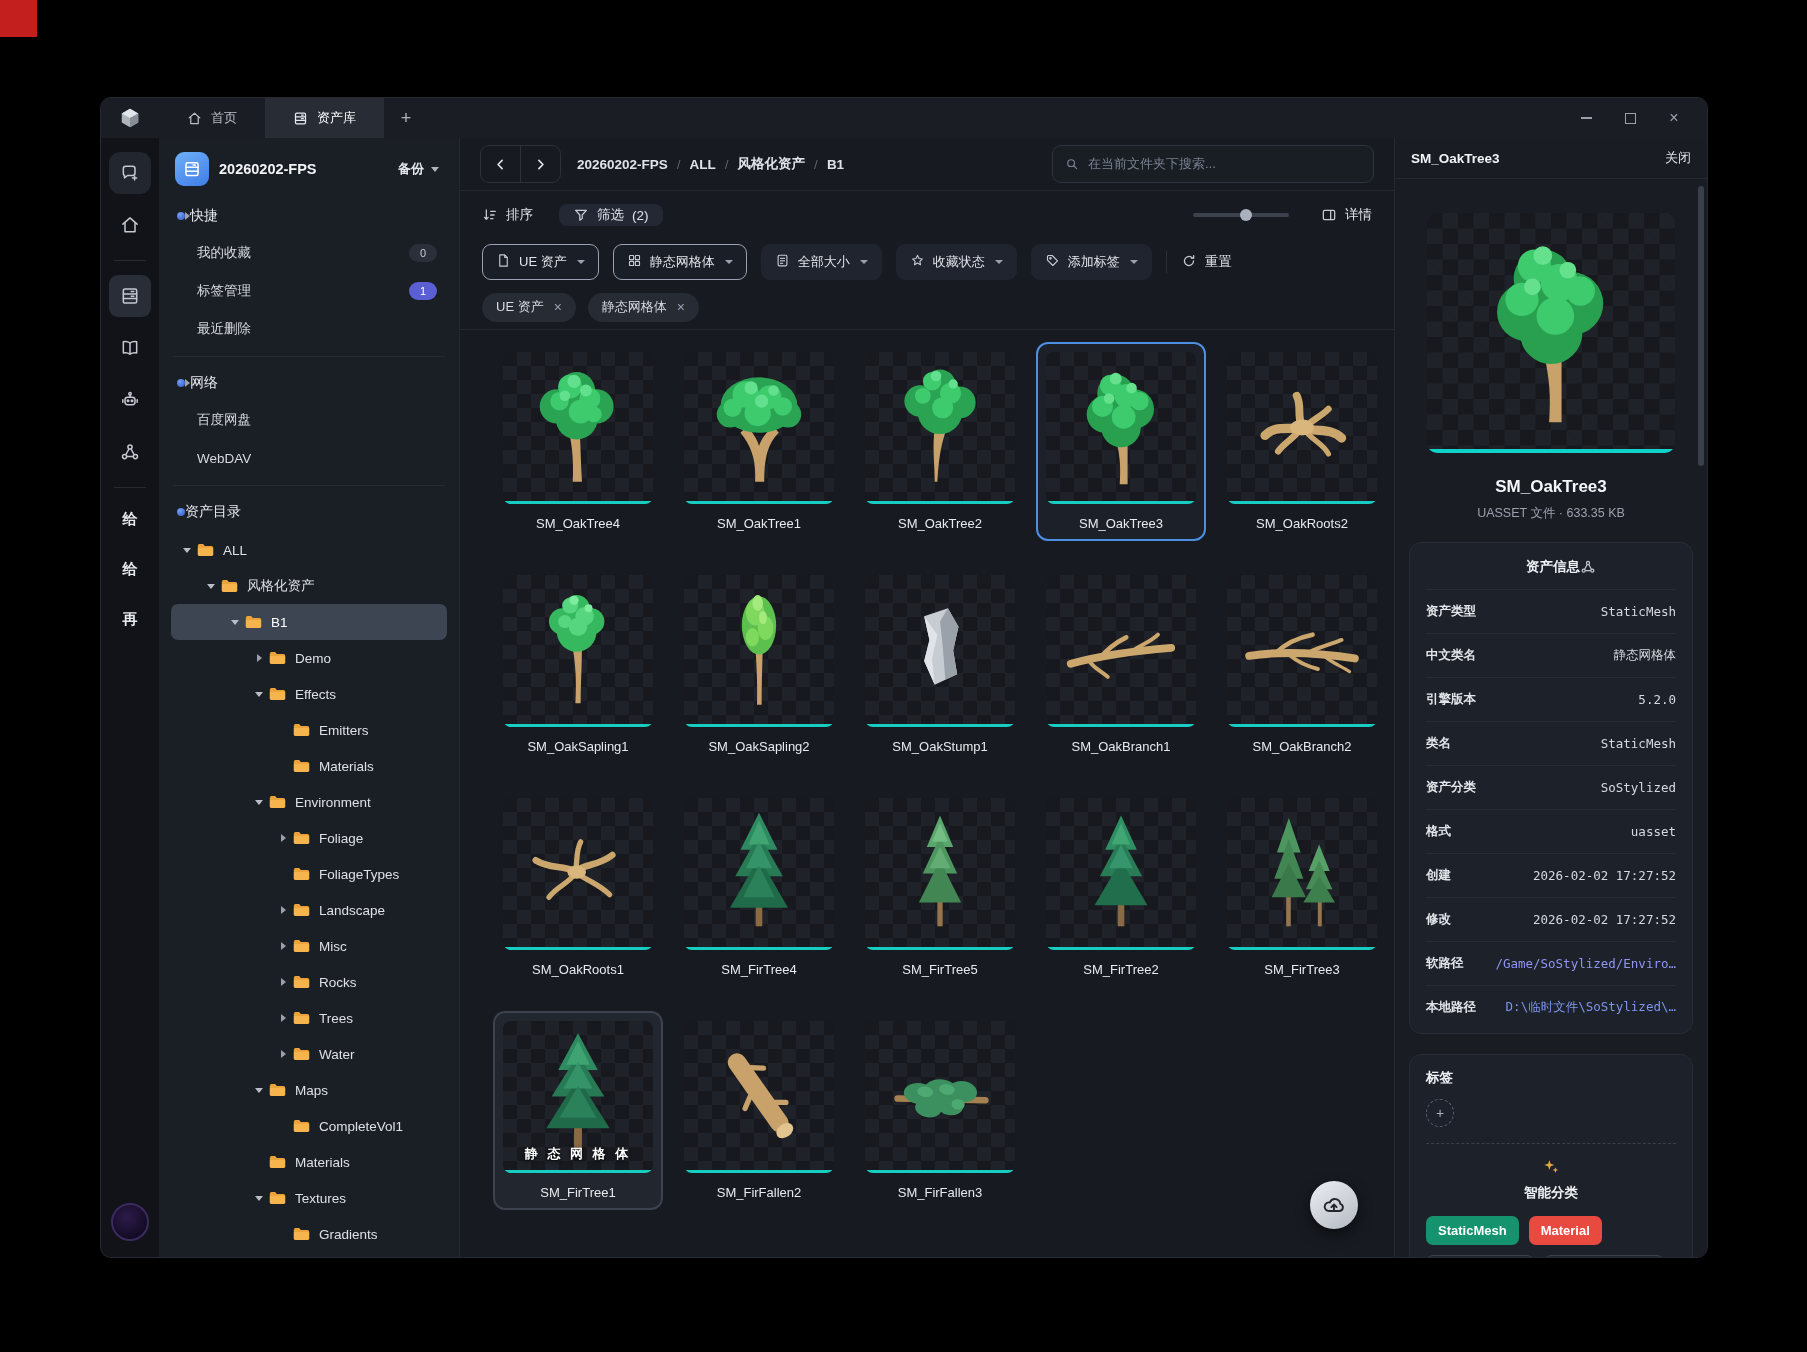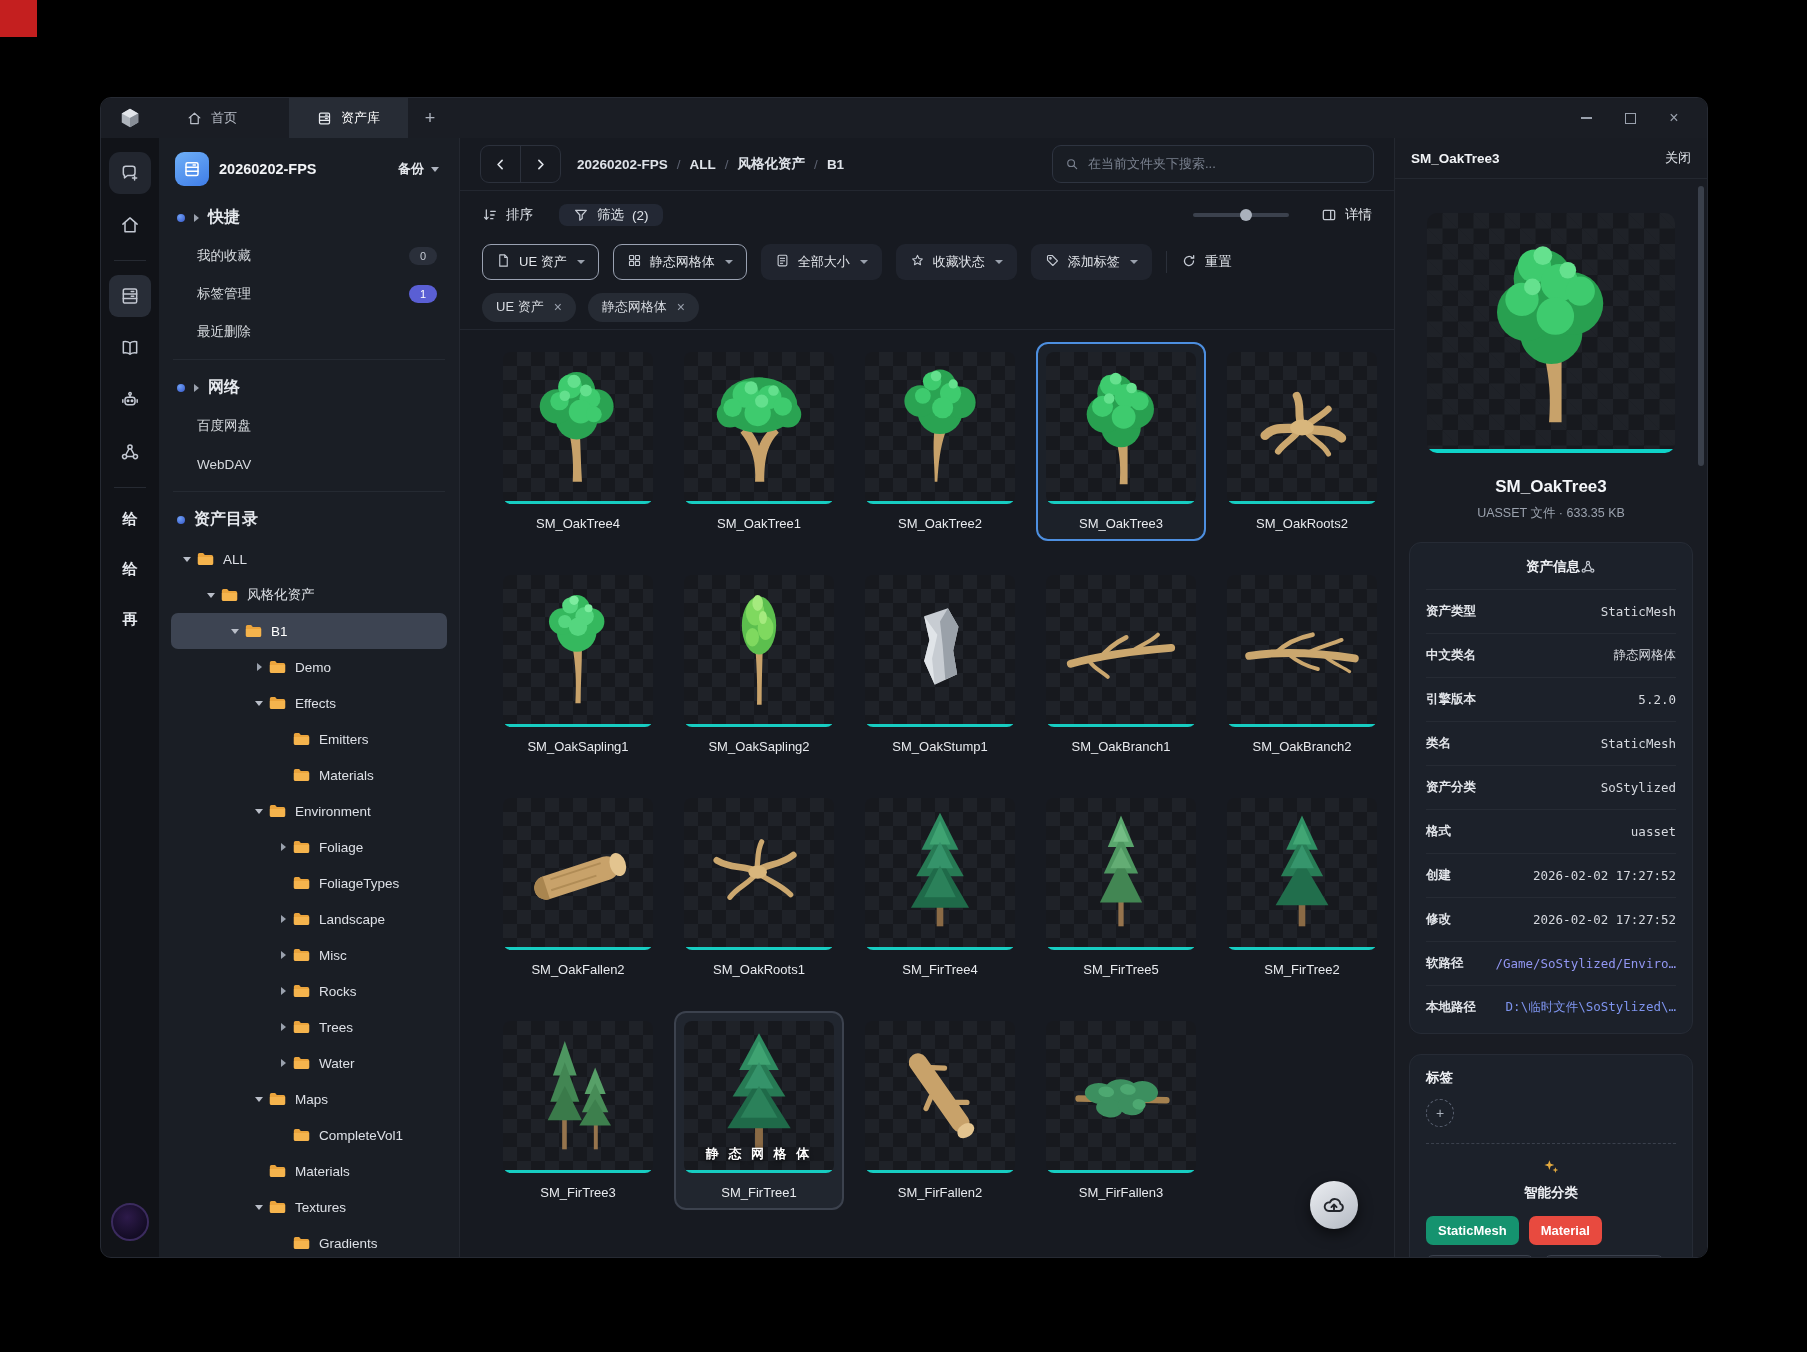--- a/index.html
+++ b/index.html
@@ -7,21 +7,21 @@
           font-family:"Liberation Sans",sans-serif;color:#dce0e6;-webkit-font-smoothing:antialiased;}
   .rec-badge{position:absolute;left:0;top:0;width:37px;height:37px;background:#c41f1f;}
   .window{position:absolute;left:101px;top:98px;width:1606px;height:1159px;background:#171a21;
           border-radius:10px;overflow:hidden;display:flex;flex-direction:column;outline:1px solid #262a33;}
   
   .titlebar{flex:0 0 40px;display:flex;align-items:stretch;background:#1a1d24;}
   .logo{width:58px;display:flex;align-items:center;justify-content:center;}
   .logo svg{width:22px;height:22px;}
   .tab{display:flex;align-items:center;gap:9px;padding:0 28px;font-size:13px;color:#b9bec8;}
   .tab .ticon svg{width:15px;height:15px;display:block;color:#b9bec8;}
-  .tab.active{background:#272c35;color:#fff;margin-left:24px;}
+  .tab.active{background:#272c35;color:#fff;}
   .tab.active .ticon svg{color:#e8ebf0;}
   .newtab{width:44px;display:flex;align-items:center;justify-content:center;font-size:18px;color:#aeb4bf;}
   .wincontrols{margin-left:auto;display:flex;align-items:center;gap:14px;padding-right:18px;}
   .wc{width:30px;height:30px;display:flex;align-items:center;justify-content:center;color:#9aa1ad;}
   .wc-min{width:11px;height:1.5px;background:#9aa1ad;display:block;}
   .wc-max{width:9px;height:9px;border:1.5px solid #9aa1ad;display:block;}
   .wc-x{font-size:16px;line-height:1;}
   
   .appbody{flex:1;display:flex;min-height:0;}
   
@@ -37,21 +37,21 @@
           background:radial-gradient(circle at 42% 36%,#2d1a4a,#130c24 72%);border:2px solid #3b2b5e;}
   
   .leftpanel{flex:0 0 276px;background:#1a1e25;border-right:1px solid #242830;padding:10px 12px 0;overflow:hidden;}
   .project{display:flex;align-items:center;gap:10px;padding:4px 4px 12px;}
   .proj-ic{width:34px;height:34px;border-radius:9px;background:linear-gradient(150deg,#6fb0f7,#3f7de8);
            display:flex;align-items:center;justify-content:center;color:#fff;}
   .proj-ic svg{width:18px;height:18px;}
   .proj-name{font-size:14.5px;font-weight:bold;color:#f2f4f7;}
   .proj-right{margin-left:auto;display:flex;align-items:center;gap:7px;font-size:13px;font-weight:bold;color:#e3e6eb;padding-right:4px;}
   .tri-down{width:0;height:0;border-left:4.5px solid transparent;border-right:4.5px solid transparent;border-top:5.5px solid #aeb4bf;}
-  .sec-head{display:flex;align-items:center;gap:9px;padding:9px 6px;font-size:16px;font-weight:bold;color:#e6e9ee;}
+  .sec-head{display:flex;align-items:center;padding:9px 6px;font-size:14px;font-weight:normal;color:#e6e9ee;}
   .dot{width:8px;height:8px;border-radius:50%;background:radial-gradient(circle at 35% 30%,#6fa0f5,#3556c8);}
   .c-right{width:0;height:0;border-top:4px solid transparent;border-bottom:4px solid transparent;border-left:5px solid #9aa1ad;}
   .c-down{width:0;height:0;border-left:4px solid transparent;border-right:4px solid transparent;border-top:5px solid #b9bec8;}
   .side-item{display:flex;align-items:center;height:38px;padding:0 10px 0 26px;font-size:13.5px;color:#d6dade;border-radius:8px;}
   .badge{margin-left:auto;min-width:18px;height:18px;border-radius:9px;display:flex;align-items:center;justify-content:center;
          font-size:11px;color:#c6cbd4;background:#2a2f3a;padding:0 5px;}
   .badge.purple{background:#5a5fd4;color:#fff;}
   .panel-div{height:1px;background:#252a32;margin:8px 2px;}
   .tree{margin-top:2px;}
   .trow{display:flex;align-items:center;height:36px;border-radius:7px;font-size:13.5px;color:#dde0e6;}
@@ -879,34 +879,20 @@
                     <path d="M68 57 C74 62 80 64 86 68" stroke-width="2.5"></path>
                   </g>
                 </svg>
                 <div class="tealbar"></div>
               </div>
               <div class="aname">SM_OakBranch2</div>
             </div>
             <div class="card">
               <div class="thumb">
                 <svg viewBox="0 0 100 100">
-                  <g transform="rotate(-18 50 56)">
-                    <rect x="16" y="46" width="66" height="18" rx="9" fill="#c8a26a"></rect>
-                    <path d="M25 46 a9 9 0 0 0 0 18" fill="#a9854f"></path>
-                    <ellipse cx="82" cy="55" rx="6" ry="9" fill="#e3c48f"></ellipse>
-                    <path d="M30 50 h40 M28 58 h36" stroke="#b08c56" stroke-width="1.5"></path>
-                  </g>
-                </svg>
-                <div class="tealbar"></div>
-              </div>
-              <div class="aname">SM_OakFallen2</div>
-            </div>
-            <div class="card">
-              <div class="thumb">
-                <svg viewBox="0 0 100 100">
                   <g stroke="#cba76e" fill="none" stroke-linecap="round">
                     <path d="M48 50 C36 46 28 48 18 42" stroke-width="5"></path>
                     <path d="M48 50 C58 44 66 46 76 38" stroke-width="5"></path>
                     <path d="M48 52 C42 60 34 62 28 70" stroke-width="4"></path>
                     <path d="M50 52 C58 58 66 60 74 68" stroke-width="4"></path>
                     <path d="M48 50 C50 42 48 36 52 28" stroke-width="4"></path>
                   </g>
                   <ellipse cx="49" cy="51" rx="7" ry="5" fill="#d8b67c"></ellipse>
                 </svg>
                 <div class="tealbar"></div>

